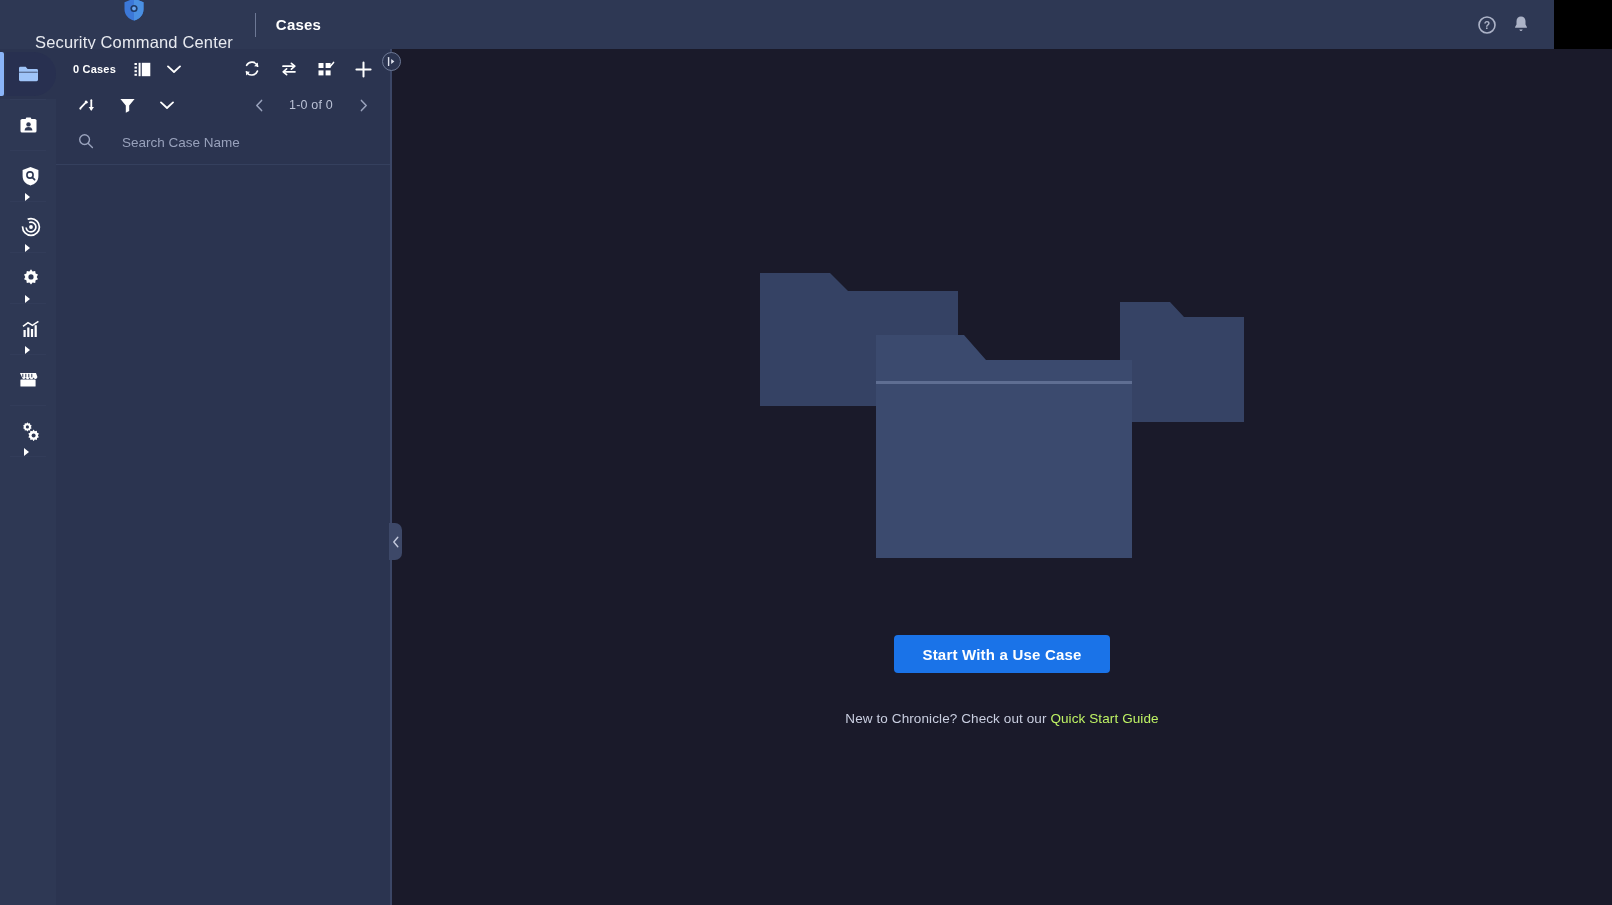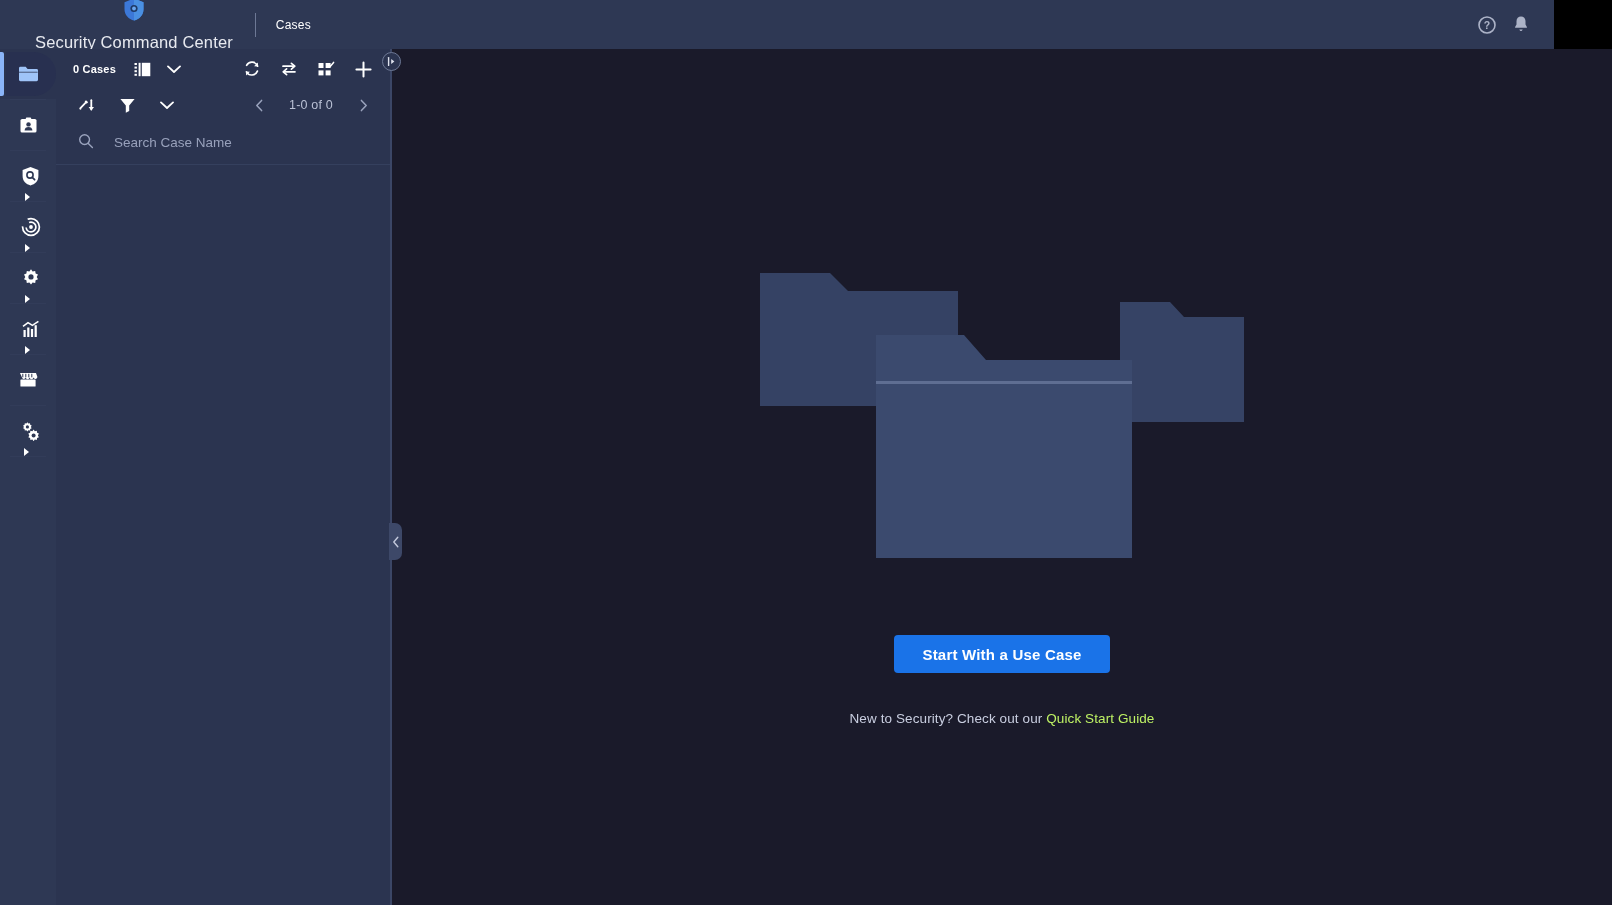--- a/index.html
+++ b/index.html
@@ -19,21 +19,21 @@
   }
   .brand { display: flex; align-items: center; padding-left: 35px; gap: 11px; flex-direction: column; }
   .brand-logo { width: 24px; height: 25px; display: block; }
   .brand-title {
     color: #e8eaf0; font-size: 16.5px; letter-spacing: .15px; font-weight: 400;
     white-space: nowrap;
   }
   .brand-sep {
     width: 1px; height: 24px; background: #6d7895; margin: 0 20px 0 22px;
   }
-  .section-title { color: #ffffff; font-size: 12px; font-weight: 400; letter-spacing: .2px; }
+  .section-title { color: #ffffff; font-size: 15px; font-weight: 700; letter-spacing: .2px; }
   .topbar-right {
     margin-left: auto; display: flex; align-items: center; height: 100%;
   }
   .topbar-icon {
     width: 34px; height: 34px; display: flex; align-items: center; justify-content: center;
     cursor: pointer; opacity: .85;
   }
   .topbar-icon svg { display: block; }
   .avatar-box {
     width: 60px; height: 49px; background: #000000; margin-left: 14px;
@@ -81,21 +81,21 @@
     cursor: pointer;
   }
   .icon-btn svg { display: block; }
   .spacer { flex: 1; }
   .panel-row2 {
     display: flex; align-items: center; height: 32px; padding: 0 14px 0 17px;
   }
   .pager { display: flex; align-items: center; gap: 16px; }
   .pager-text { color: #b9c0d4; font-size: 12.5px; letter-spacing: .2px; }
   .panel-search {
-    display: flex; align-items: center; height: 44px; padding-left: 22px; gap: 20px;
+    display: flex; align-items: center; height: 44px; padding-left: 22px; gap: 28px;
     border-bottom: 1px solid #35405e;
   }
   .search-input {
     background: transparent; border: 0; outline: none; color: #dfe3ee;
     font-size: 13.5px; font-family: "Liberation Sans", sans-serif; width: 230px;
   }
   .search-input::placeholder { color: #98a1bb; }
 
   
   .divider {
@@ -402,19 +402,19 @@
 
         <path d="M368 45 h50 l14 15 h60 v105 h-124 z" fill="#3a486b" opacity=".9"></path>
 
         <path d="M124 78 h88 l22 25 h146 v198 h-256 z" fill="#3b4a6e"></path>
         <rect x="124" y="124" width="256" height="3" fill="#7d8cb0" opacity=".55"></rect>
       </svg>
 
       <button class="cta-btn">Start With a Use Case</button>
 
       <div class="hint">
-        <span>New to Security? Check out our </span><a href="#">Quick Start Guide</a>
+        <span>New to Chronicle? Check out our </span><a href="#">Quick Start Guide</a>
       </div>
 
     </div>
   </div>
 
 </div>
 
 </body></html>

